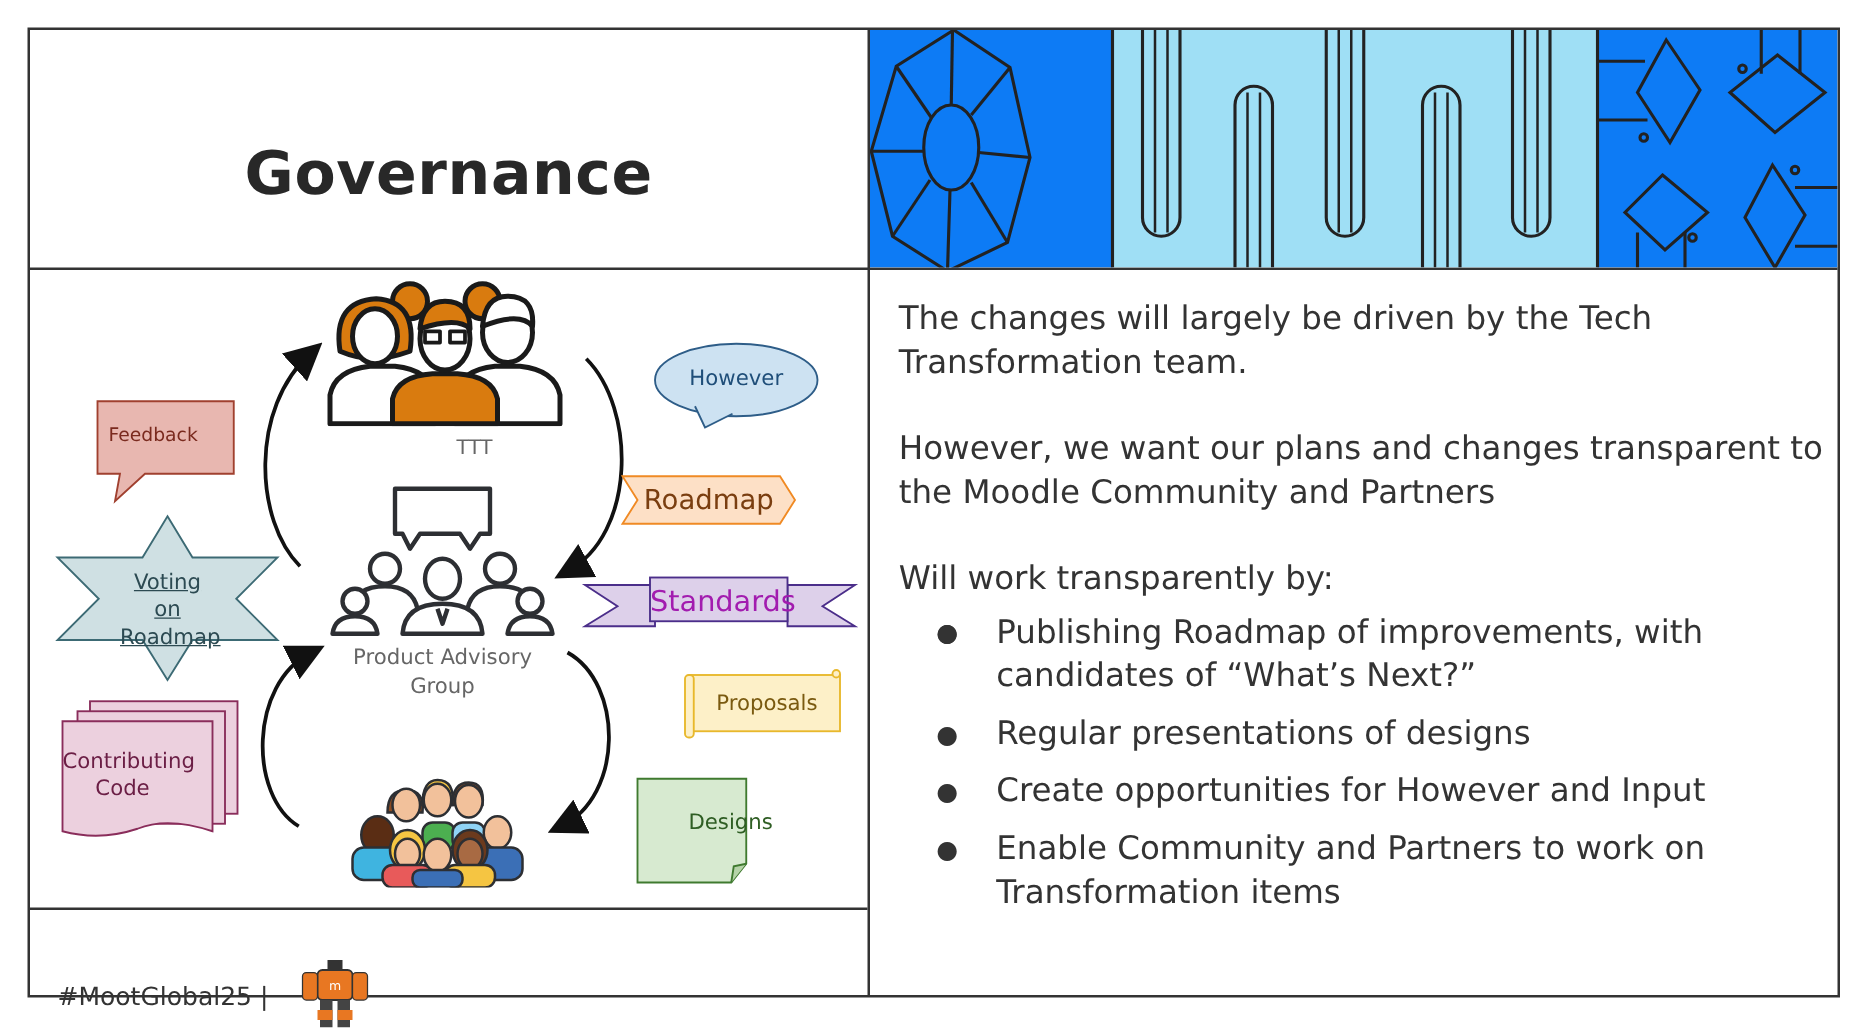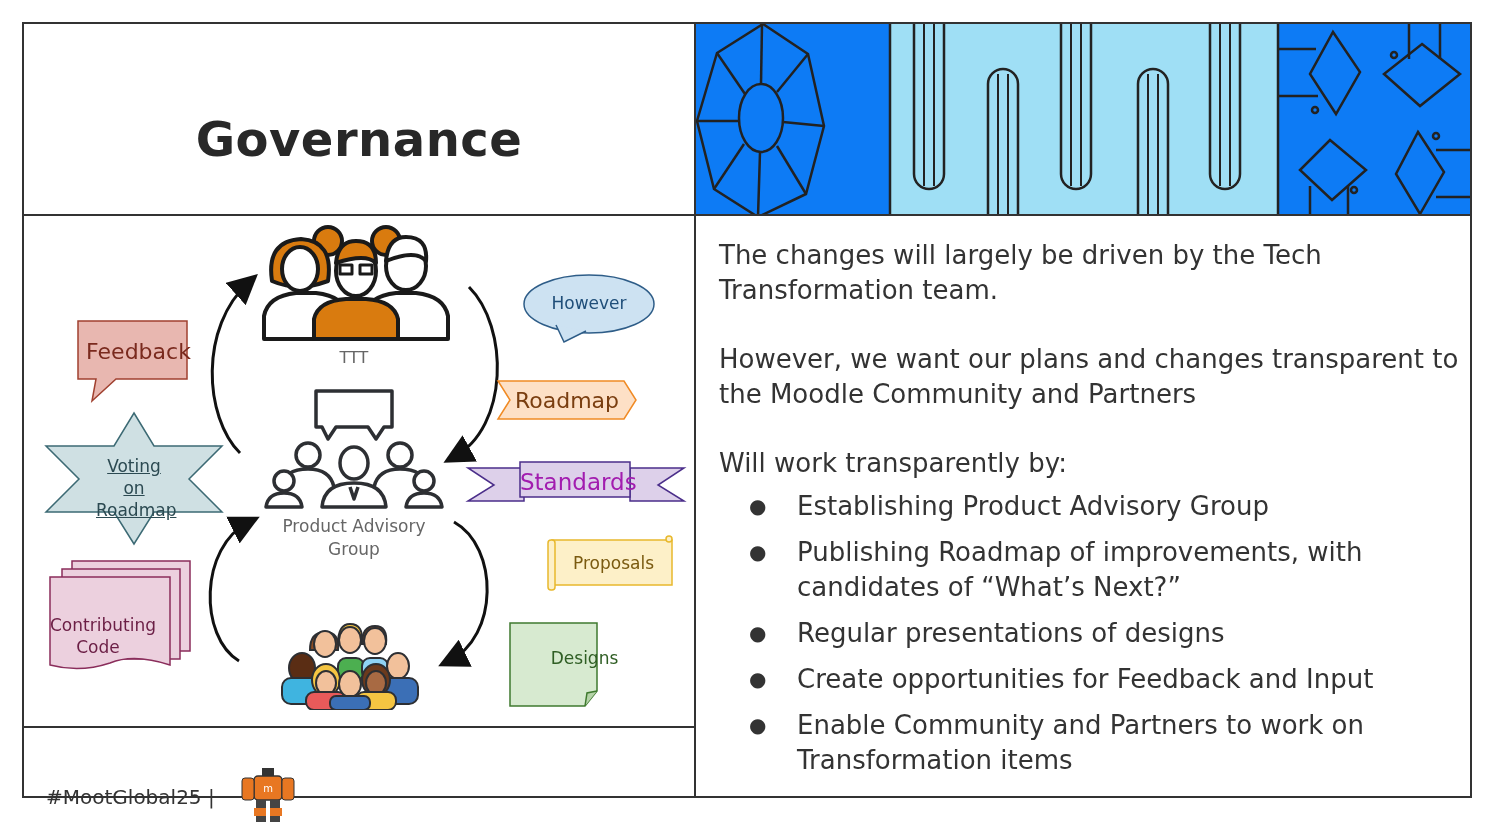--- a/index.html
+++ b/index.html
@@ -144,21 +144,21 @@
       <path d="M108 118 V95 Q112 75 140 72 L160 72 Q188 75 192 95 V118 Z" fill="#fff"></path>
       <ellipse cx="150" cy="45" rx="20" ry="24" fill="#fff"></ellipse>
       <path d="M130 40 Q132 16 150 16 Q172 16 170 40 Q160 28 130 40 Z" fill="#fff"></path>
       <path d="M58 118 V98 Q62 80 90 78 L110 78 Q138 80 142 98 V118 Z" fill="#d97b0f"></path>
       <ellipse cx="100" cy="50" rx="20" ry="25" fill="#fff"></ellipse>
       <path d="M80 42 Q82 20 100 20 Q120 20 120 42 Q110 32 80 42 Z" fill="#d97b0f"></path>
       <rect x="84" y="44" width="12" height="9" fill="none" stroke-width="3"></rect>
       <rect x="104" y="44" width="12" height="9" fill="none" stroke-width="3"></rect>
     </g>
   </svg>
-  <div class="lbl" style="left:290px;top:131px;width:80px;font-size:16px;color:#666;">TTT</div>
+  <div class="lbl" style="left:290px;top:131px;width:80px;font-size:16px;color:#666;text-align:right;">TTT</div>
 
   <svg style="position:absolute;left:240px;top:170px;" width="180" height="122" viewBox="0 0 180 122">
     <g stroke="#2d2f33" stroke-width="3.5" fill="#fff" stroke-linejoin="round">
       <path d="M52 4 H128 V40 H120 L112 52 L104 40 H72 L64 52 L58 40 H52 Z"></path>
       <circle cx="44" cy="68" r="12"></circle>
         <path d="M18 100 Q20 82 44 82 Q66 82 70 100"></path>
       <circle cx="136" cy="68" r="12"></circle>
         <path d="M110 100 Q114 82 136 82 Q160 82 162 100"></path>
       <circle cx="20" cy="94" r="10"></circle>
         <path d="M2 120 Q4 106 20 106 Q36 106 38 120 Z"></path>
@@ -189,23 +189,23 @@
         <ellipse cx="46" cy="73" rx="10" ry="12" fill="#f2c19b"></ellipse>
         <rect x="26" y="82" width="40" height="18" rx="8" fill="#e85a5a"></rect>
       <ellipse cx="96" cy="70" rx="14" ry="16" fill="#6b3a1d"></ellipse>
         <ellipse cx="96" cy="73" rx="10" ry="12" fill="#a86a43"></ellipse>
         <rect x="76" y="82" width="40" height="18" rx="8" fill="#f5c542"></rect>
       <ellipse cx="70" cy="74" rx="11" ry="13" fill="#f2c19b"></ellipse>
         <rect x="50" y="86" width="40" height="14" rx="6" fill="#3b6fb6"></rect>
     </g>
   </svg>
 
-  <div class="lbl" style="left:60px;top:122px;width:109px;font-size:22px;color:#7a2a1e;">Feedback</div>
+  <div class="lbl" style="left:44px;top:122px;width:109px;font-size:15px;color:#7a2a1e;">Feedback</div>
   <div class="lbl" style="left:72px;top:238px;width:76px;font-size:17px;line-height:22px;color:#2c4a52;text-decoration:underline;">Voting on Roadmap</div>
-  <div class="lbl" style="left:26px;top:381px;width:96px;font-size:17px;line-height:22px;color:#6b1e45;margin-top:16px;">Contributing Code</div>
+  <div class="lbl" style="left:26px;top:381px;width:96px;font-size:17px;line-height:22px;color:#6b1e45;">Contributing Code</div>
   <div class="lbl" style="left:500px;top:76px;width:130px;font-size:17px;color:#1f4e79;">However</div>
   <div class="lbl" style="left:486px;top:171px;width:114px;font-size:22px;color:#7a3e10;">Roadmap</div>
   <div class="lbl" style="left:496px;top:252px;width:116px;font-size:23px;color:#a21caf;">Standards</div>
   <div class="lbl" style="left:531px;top:336px;width:117px;font-size:17px;color:#7a5a10;">Proposals</div>
   <div class="lbl" style="left:486px;top:431px;width:87px;font-size:17px;color:#2f5e24;margin-left:31px;">Designs</div>
 </div>
 
 <div class="footer">
   <span class="hashtag">#MootGlobal25  |</span>
   <svg class="robot" viewBox="0 0 64 60">
@@ -219,19 +219,19 @@
     <rect x="18" y="44" width="12" height="8" fill="#e87722"></rect>
       <rect x="34" y="44" width="12" height="8" fill="#e87722"></rect>
   </svg>
 </div>
 
 <div class="content">
   <p>The changes will largely be driven by the Tech Transformation team.</p>
   <p>However, we want our plans and changes transparent to the Moodle Community and Partners</p>
   <p>Will work transparently by:</p>
   <ul>
-    <li><span class="bullet">●</span><span>Establishing Product Advisory Group</span></li>
+    <li><span class="bullet">●</span></li>
     <li><span class="bullet">●</span><span>Publishing Roadmap of improvements, with candidates of “What’s Next?”</span></li>
     <li><span class="bullet">●</span><span>Regular presentations of designs</span></li>
-    <li><span class="bullet">●</span><span>Create opportunities for Feedback and Input</span></li>
+    <li><span class="bullet">●</span><span>Create opportunities for However and Input</span></li>
     <li><span class="bullet">●</span><span>Enable Community and Partners to work on Transformation items</span></li>
   </ul>
 </div>
 
 </body></html>

